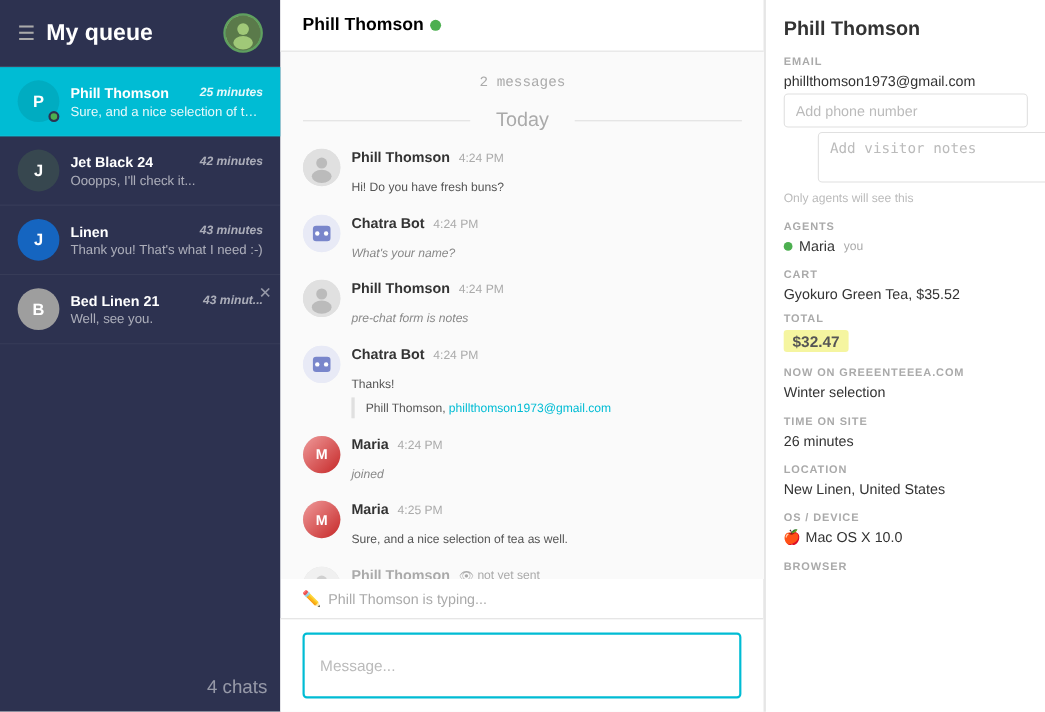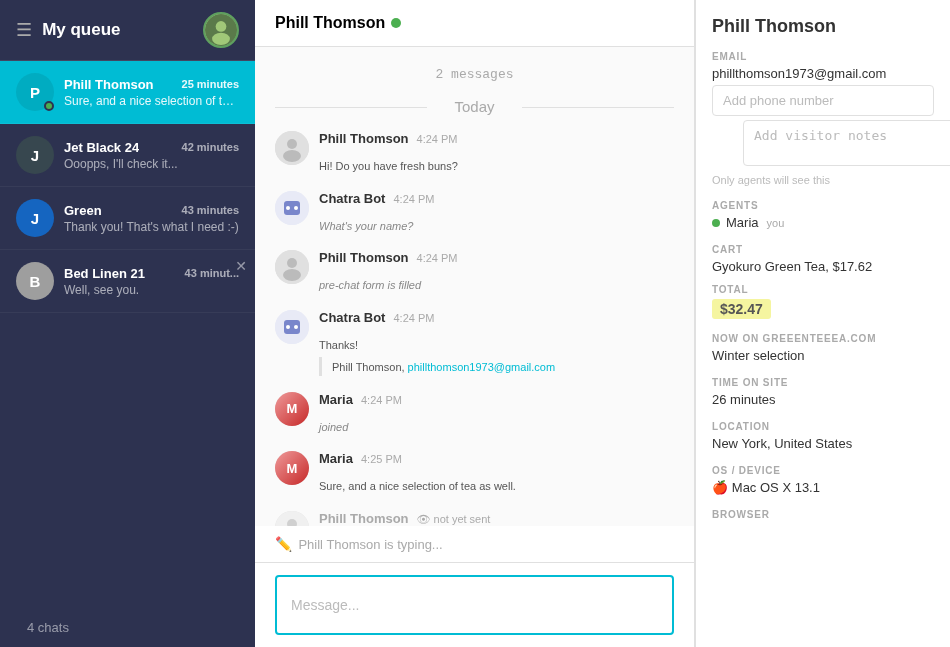--- a/index.html
+++ b/index.html
@@ -2,52 +2,52 @@
 <html><head>
   <meta charset="utf-8">
   <style>
     * { box-sizing: border-box; margin: 0; padding: 0; }
     body { font-family: -apple-system, BlinkMacSystemFont, 'Segoe UI', sans-serif; display: flex; width: 950px; height: 647px; overflow: hidden; background: #f5f5f5; }
 
     
     .sidebar { width: 255px; background: #2d3250; display: flex; flex-direction: column; color: #fff; flex-shrink: 0; }
     .sidebar-header { display: flex; align-items: center; padding: 12px 16px; gap: 10px; border-bottom: 1px solid rgba(255,255,255,0.1); }
     .hamburger { cursor: pointer; font-size: 18px; color: #aaa; }
-    .sidebar-title { font-size: 17px; font-weight: 600; flex: 1; }
+    .sidebar-title { font-size: 21px; font-weight: 600; flex: 1; }
     .sidebar-avatar { width: 36px; height: 36px; border-radius: 50%; background: linear-gradient(135deg, #a0c878, #5fa05f); display: flex; align-items: center; justify-content: center; overflow: hidden; border: 2px solid #5fa05f; }
 
     .chat-list { flex: 1; overflow-y: auto; }
     .chat-item { display: flex; align-items: center; padding: 12px 16px; cursor: pointer; border-bottom: 1px solid rgba(255,255,255,0.05); position: relative; }
     .chat-item.active { background: #00bcd4; }
     .chat-avatar { width: 38px; height: 38px; border-radius: 50%; flex-shrink: 0; display: flex; align-items: center; justify-content: center; font-size: 15px; font-weight: 600; color: #fff; position: relative; }
     .chat-avatar.teal { background: #00acc1; }
     .chat-avatar.dark { background: #37474f; }
     .chat-avatar.blue { background: #1565c0; }
     .chat-avatar.grey { background: #9e9e9e; }
     .online-dot { width: 10px; height: 10px; background: #4caf50; border-radius: 50%; position: absolute; bottom: 0; right: 0; border: 2px solid #2d3250; }
     .chat-info { flex: 1; margin-left: 10px; min-width: 0; }
     .chat-name { font-size: 13px; font-weight: 600; display: flex; justify-content: space-between; align-items: center; }
     .chat-name-text { white-space: nowrap; overflow: hidden; text-overflow: ellipsis; }
-    .chat-time { font-size: 11px; color: rgba(255,255,255,0.6); flex-shrink: 0; margin-left: 4px; }
+    .chat-time { font-size: 11px; color: rgba(255,255,255,0.6); flex-shrink: 0; margin-left: 4px; font-style: italic; }
     .chat-time.active-time { color: rgba(255,255,255,0.9); }
     .chat-preview { font-size: 12px; color: rgba(255,255,255,0.6); white-space: nowrap; overflow: hidden; text-overflow: ellipsis; margin-top: 2px; }
     .chat-preview.active-preview { color: rgba(255,255,255,0.9); }
     .close-btn { position: absolute; right: 8px; top: 8px; color: rgba(255,255,255,0.5); font-size: 14px; cursor: pointer; }
 
-    .chats-count { text-align: left; padding: 12px; color: rgba(255,255,255,0.5); font-size: 13px; margin-left: 15px; }
+    .chats-count { text-align: right; padding: 12px; color: rgba(255,255,255,0.5); font-size: 17px; margin-left: 15px; }
 
     
     .chat-main { flex: 1; display: flex; flex-direction: column; background: #fff; border-right: 1px solid #e0e0e0; }
     .chat-header { padding: 14px 20px; border-bottom: 1px solid #e0e0e0; display: flex; align-items: center; background: #fff; }
     .chat-header-name { font-size: 16px; font-weight: 600; display: flex; align-items: center; gap: 6px; }
     .online-indicator { width: 10px; height: 10px; background: #4caf50; border-radius: 50%; display: inline-block; }
 
     .messages-area { flex: 1; overflow-y: auto; padding: 20px; background: #fafafa; }
     .messages-count { text-align: center; color: #aaa; font-size: 13px; margin-bottom: 16px; font-family: Liberation Mono, monospace; }
-    .date-divider { text-align: center; color: #aaa; font-size: 15px; margin: 16px 0; position: relative; }
+    .date-divider { text-align: center; color: #aaa; font-size: 18px; margin: 16px 0; position: relative; }
     .date-divider::before, .date-divider::after { content: ''; position: absolute; top: 50%; width: 38%; height: 1px; background: #e0e0e0; }
     .date-divider::before { left: 0; }
     .date-divider::after { right: 0; }
 
     .message-row { display: flex; align-items: flex-start; margin-bottom: 16px; gap: 10px; }
     .msg-avatar { width: 34px; height: 34px; border-radius: 50%; flex-shrink: 0; background: #e0e0e0; display: flex; align-items: center; justify-content: center; color: #aaa; font-size: 14px; }
     .msg-avatar.bot { background: #e8eaf6; color: #7986cb; }
     .msg-content { flex: 1; }
     .msg-header { display: flex; align-items: baseline; gap: 8px; margin-bottom: 4px; }
     .msg-name { font-size: 13px; font-weight: 600; color: #333; }
@@ -119,21 +119,21 @@
           <span class="chat-time">42 minutes</span>
         </div>
         <div class="chat-preview">Ooopps, I'll check it...</div>
       </div>
     </div>
 
     <div class="chat-item">
       <div class="chat-avatar blue">J</div>
       <div class="chat-info">
         <div class="chat-name">
-          <span class="chat-name-text">Green</span>
+          <span class="chat-name-text">Linen</span>
           <span class="chat-time">43 minutes</span>
         </div>
         <div class="chat-preview">Thank you! That's what I need :-)</div>
       </div>
     </div>
 
     <div class="chat-item">
       <div class="chat-avatar grey">B</div>
       <div class="chat-info">
         <div class="chat-name">
@@ -202,21 +202,21 @@
             <circle cx="17" cy="17" r="17" fill="#e0e0e0"></circle>
             <circle cx="17" cy="13" r="5" fill="#bbb"></circle>
             <ellipse cx="17" cy="25" rx="9" ry="6" fill="#bbb"></ellipse>
           </svg>
       </div>
       <div class="msg-content">
         <div class="msg-header">
           <span class="msg-name">Phill Thomson</span>
           <span class="msg-time">4:24 PM</span>
         </div>
-        <div class="msg-text italic">pre-chat form is filled</div>
+        <div class="msg-text italic">pre-chat form is notes</div>
       </div>
     </div>
 
     <div class="message-row">
       <div class="msg-avatar bot">
         <svg width="34" height="34" viewBox="0 0 34 34">
             <circle cx="17" cy="17" r="17" fill="#e8eaf6"></circle>
             <rect x="9" y="10" width="16" height="14" rx="3" fill="#7986cb"></rect>
             <circle cx="13" cy="17" r="2" fill="#fff"></circle>
             <circle cx="21" cy="17" r="2" fill="#fff"></circle>
@@ -302,33 +302,33 @@
   <div class="rp-note">Only agents will see this</div>
 
   <div class="rp-label">AGENTS</div>
   <div class="rp-agent">
     <span class="agent-dot"></span>
     <span>Maria</span>
     <span class="you-badge">you</span>
   </div>
 
   <div class="rp-label">CART</div>
-  <div class="rp-cart-item">Gyokuro Green Tea, $17.62</div>
+  <div class="rp-cart-item">Gyokuro Green Tea, $35.52</div>
 
   <div class="rp-total-label">TOTAL</div>
   <span class="rp-total-value">$32.47</span>
 
   <div class="rp-label" style="margin-top:14px;">NOW ON GREEENTEEEA.COM</div>
   <div class="rp-value">Winter selection</div>
 
   <div class="rp-label">TIME ON SITE</div>
   <div class="rp-value">26 minutes</div>
 
   <div class="rp-label">LOCATION</div>
-  <div class="rp-value">New York, United States</div>
+  <div class="rp-value">New Linen, United States</div>
 
   <div class="rp-label">OS / DEVICE</div>
   <div class="rp-value">
-    <span>🍎 </span><span>Mac OS X 13.1</span>
+    <span>🍎 </span><span>Mac OS X 10.0</span>
   </div>
 
   <div class="rp-label">BROWSER</div>
 </div>
 
 </body></html>

